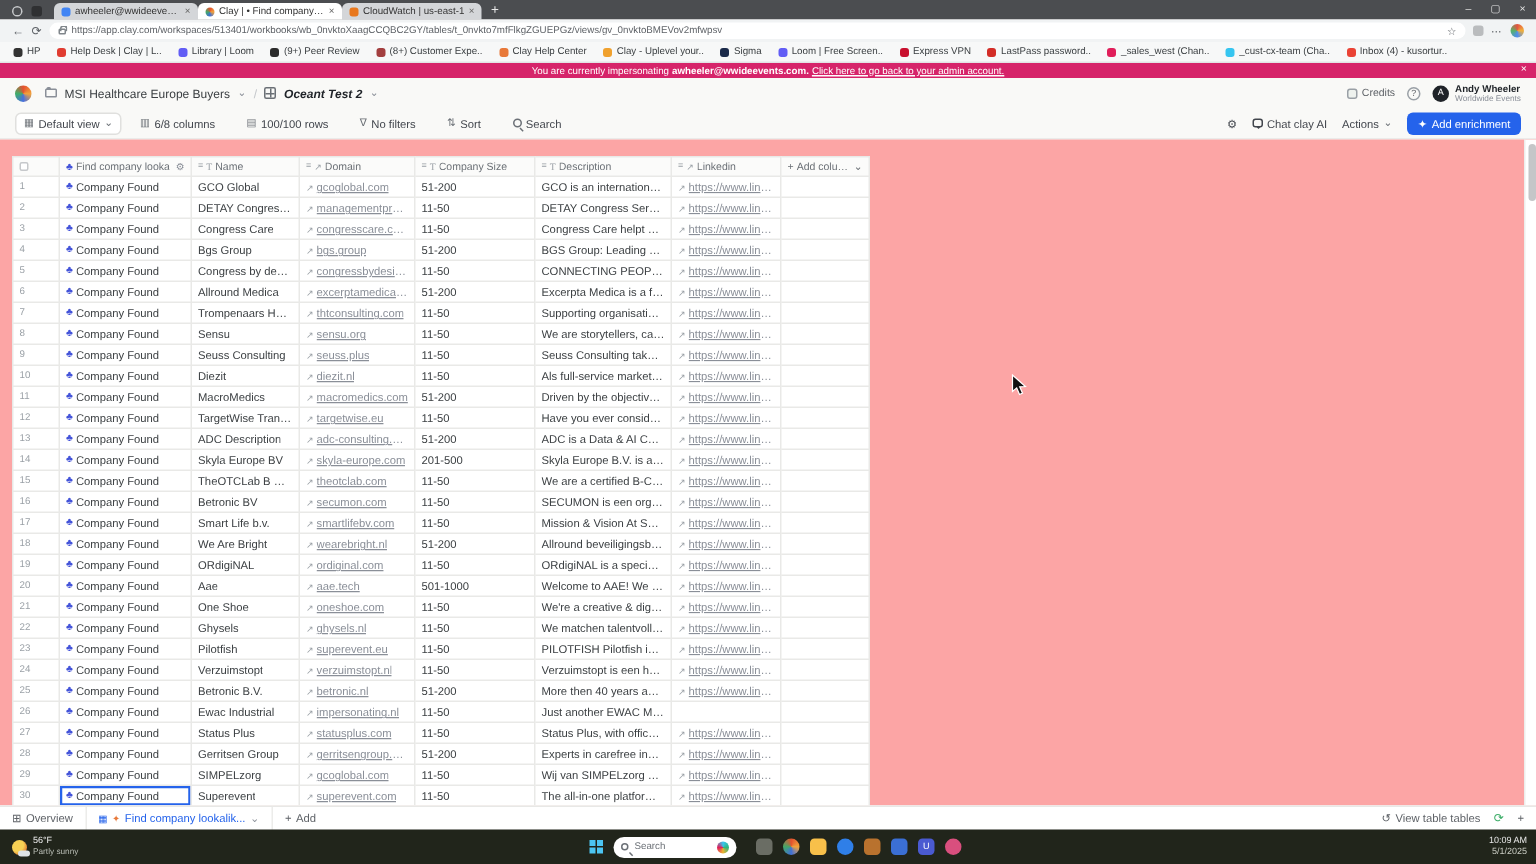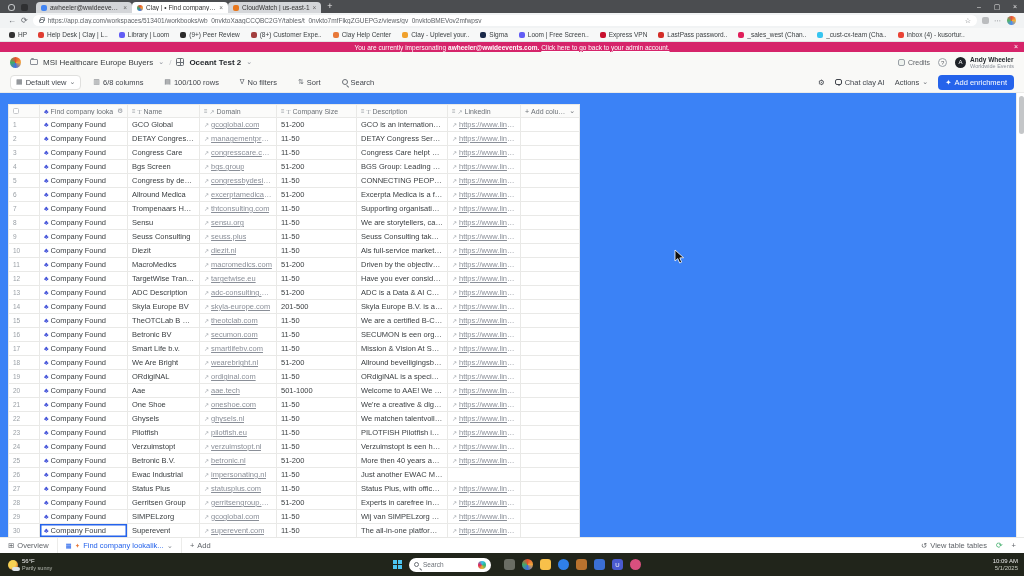--- a/index.html
+++ b/index.html
@@ -51,21 +51,21 @@
   .appheader { position:absolute; top:52px; left:0; right:0; height:20px; background:#f9f9f7; display:flex; align-items:center; padding:0 10px; gap:5px; }
   .clay-logo { width:11px; height:11px; border-radius:50%; background:conic-gradient(#e4502f,#f2a23b,#4770e0,#3fae6a,#e4502f); }
   .folder-ic { width:8px; height:6px; border:1px solid #8a8f98; border-radius:1px; position:relative; margin-left:4px; }
   .folder-ic:before { content:""; position:absolute; top:-2px; left:0; width:3px; height:1.6px; background:#8a8f98; border-radius:1px 1px 0 0; }
   .crumb { font-size:8px; color:#3c4043; white-space:nowrap; }
   .chev { font-size:7px; color:#8a8f98; }
   .slash { font-size:8px; color:#c3c6ca; }
   .grid-mini { width:8px; height:8px; border:1px solid #6b7076; border-radius:1.5px; position:relative; }
   .grid-mini:before { content:""; position:absolute; left:0; right:0; top:2.5px; height:1px; background:#6b7076; }
   .grid-mini:after { content:""; position:absolute; top:0; bottom:0; left:2.5px; width:1px; background:#6b7076; }
-  .tname { font-size:8px; color:#1f2328; font-weight:bold; white-space:nowrap; }
+  .tname { font-size:8px; color:#1f2328; font-weight:bold; white-space:nowrap;font-style:italic; }
   .ah-right { margin-left:auto; display:flex; align-items:center; gap:8px; }
   .credits { display:flex; align-items:center; gap:3px; font-size:7px; color:#5f6368; }
   .coin-ic { width:7px; height:7px; border:1px solid #9aa0a6; border-radius:2px; background:#eef2ee; }
   .help-ic { width:9px; height:9px; border:1px solid #9aa0a6; border-radius:50%; color:#5f6368; font-size:6px; text-align:center; line-height:8px; }
   .userblock { display:flex; align-items:center; gap:4px; }
   .avatar { width:11px; height:11px; border-radius:50%; background:#1f2328; color:#fff; font-size:6px; text-align:center; line-height:11px; }
   .uname { font-size:6.5px; color:#1f2328; line-height:7px; font-weight:bold; }
   .uorg { font-size:5.5px; color:#8a8f98; line-height:6px; }
 
   
@@ -74,21 +74,21 @@
   .vb-item.boxed { border:1px solid #e0e0de; border-radius:4px; padding:2px 5px; background:#fff; }
   .vb-item .ic { font-size:7px; color:#6b7076; }
   .mag { width:6px; height:6px; border:1px solid #6b7076; border-radius:50%; position:relative; }
   .mag:after { content:""; position:absolute; left:4.6px; top:4.6px; width:3px; height:1px; background:#6b7076; transform:rotate(45deg); transform-origin:0 0; }
   .vb-right { margin-left:auto; display:flex; align-items:center; gap:10px; }
   .chat-ic { width:7px; height:6px; border:1px solid #42464d; border-radius:2px; position:relative; }
   .chat-ic:after { content:""; position:absolute; left:1px; bottom:-2.4px; border-left:2px solid transparent; border-right:2px solid transparent; border-top:2.5px solid #42464d; }
   .add-enrich { background:#2563eb; color:#fff; font-size:7.5px; border-radius:4px; padding:3px 7px; display:flex; align-items:center; gap:3px; }
 
   
-  .content { position:absolute; top:93px; left:0; right:0; bottom:39px; background:#3b82f6; overflow:hidden; }
+  .content { position:absolute; top:93px; left:0; right:0; bottom:39px; background:#fca5a5; overflow:hidden; }
   .tablewrap { position:absolute; top:11px; left:8px; width:572px; }
   :root {
     --w-num:32px; --w-find:88px; --w-name:72px; --w-domain:77px;
     --w-size:80px; --w-desc:91px; --w-link:73px; --w-add:59px;
   }
   .thead { display:flex; height:14px; background:#fbfbfa; }
   .trow { display:flex; height:14px; background:#ffffff; }
   .c { border-right:1px solid #e9e9e7; border-bottom:1px solid #e9e9e7; padding:0 4px; display:flex; align-items:center; gap:2px; overflow:hidden; white-space:nowrap; font-size:7.5px; color:#3c4043; }
   .thead .c { border-top:1px solid #e9e9e7; color:#6b7076; font-size:7px; }
   .c:first-child { border-left:1px solid #e9e9e7; }
@@ -475,21 +475,21 @@
             <div class="c c-add"></div>
           </div>
 
           <div class="trow">
             <div class="c c-num">4</div>
             <div class="c c-find">
               <span class="club">♣</span>
               <span class="trunc">Company Found</span>
             </div>
             <div class="c c-name">
-              <span class="trunc">Bgs Screen</span>
+              <span class="trunc">Bgs Group</span>
             </div>
             <div class="c c-domain">
               <span class="extic">↗</span>
               <span class="linky">bgs.group</span>
             </div>
             <div class="c c-size">51-200</div>
             <div class="c c-desc">
               <span class="trunc">BGS Group: Leading Clos...</span>
             </div>
             <div class="c c-link">
@@ -973,21 +973,21 @@
             <div class="c c-num">23</div>
             <div class="c c-find">
               <span class="club">♣</span>
               <span class="trunc">Company Found</span>
             </div>
             <div class="c c-name">
               <span class="trunc">Pilotfish</span>
             </div>
             <div class="c c-domain">
               <span class="extic">↗</span>
-              <span class="linky">pilotfish.eu</span>
+              <span class="linky">superevent.eu</span>
             </div>
             <div class="c c-size">11-50</div>
             <div class="c c-desc">
               <span class="trunc">PILOTFISH Pilotfish is an ...</span>
             </div>
             <div class="c c-link">
               <span class="cellwrap">
                 <span class="extic">↗</span>
                 <span class="linky">https://www.linkedin.c...</span>
               </span>

